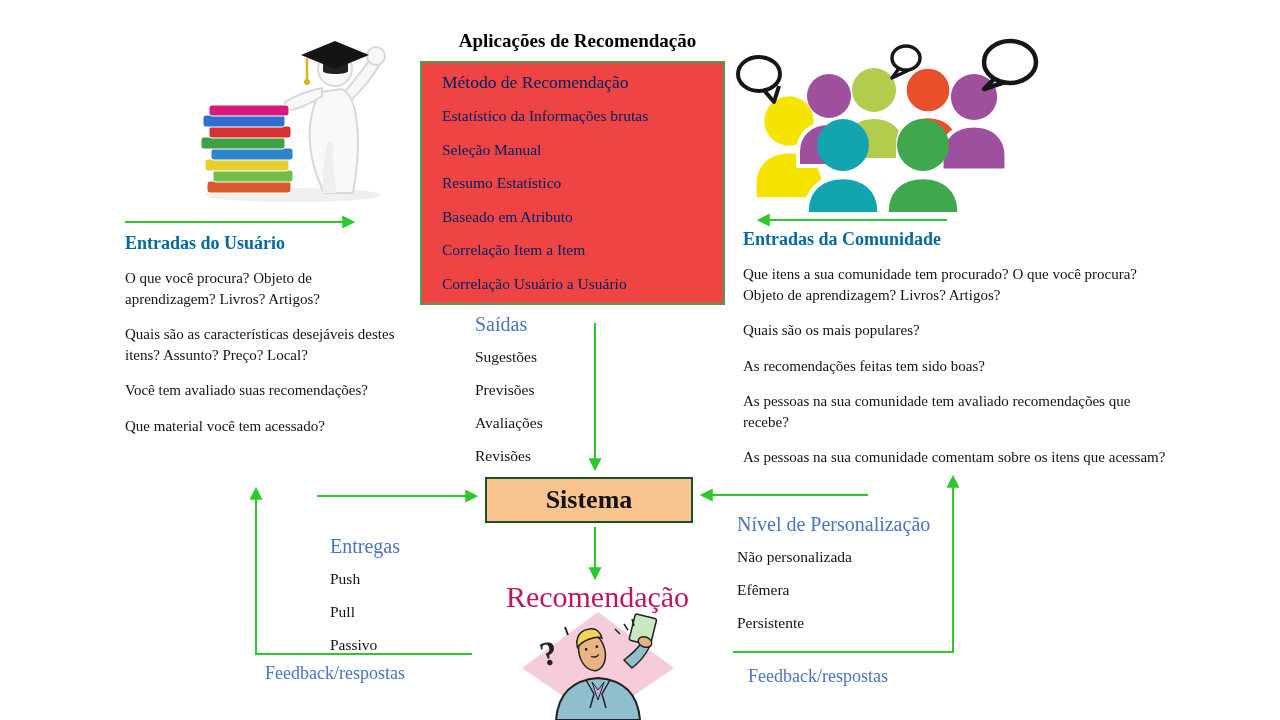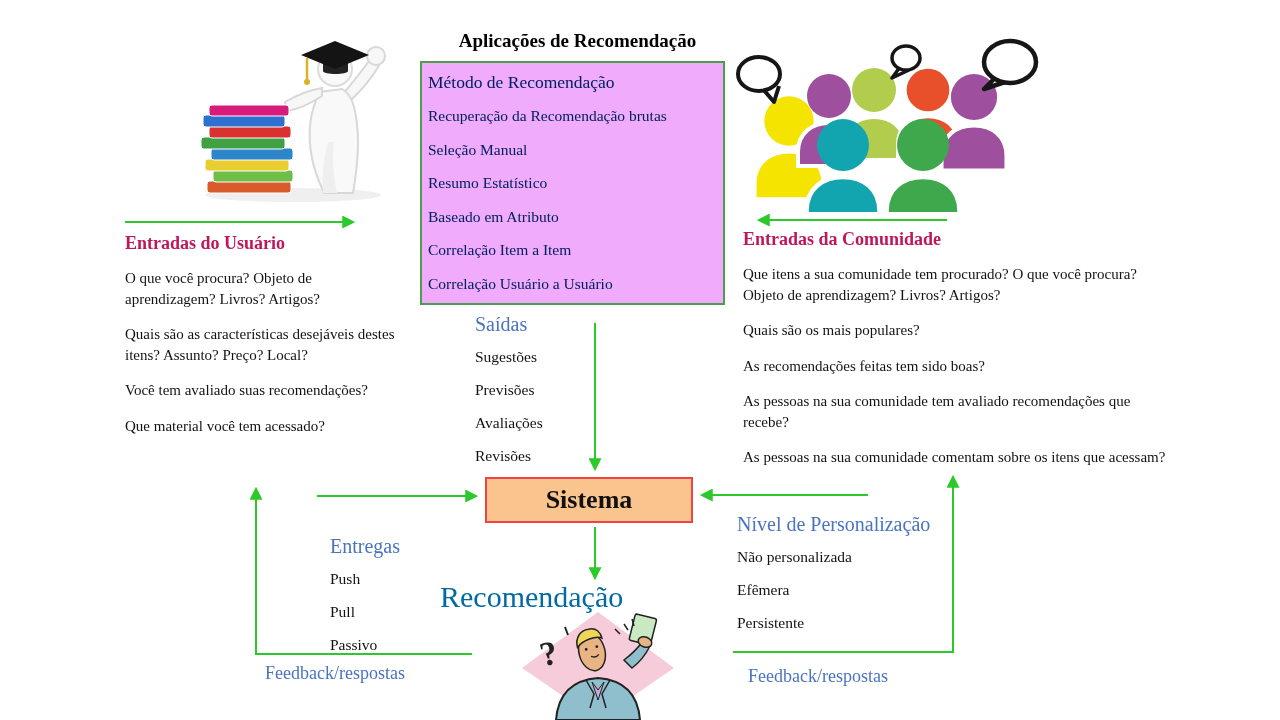--- a/index.html
+++ b/index.html
@@ -3,38 +3,38 @@
 <meta charset="utf-8">
 <style>
   html,body { margin:0; padding:0; background:#fff; }
   .stage {
     position:relative; width:1280px; height:720px; background:#ffffff;
     font-family:"Liberation Serif", serif; color:#111; overflow:hidden;
   }
   .abs { position:absolute; }
   .main-title { font-weight:bold; font-size:19px; color:#000; text-align:center; }
   .method-box {
-    background:#f0abfc; border:2px solid #4E9C50; box-sizing:border-box;
-    padding:9px 10px 0 6px;
+    background:#ef4444; border:2px solid #4E9C50; box-sizing:border-box;
+    padding:9px 10px 0 20px;
   }
   .method-title { font-size:17.5px; color:#002060; margin:0 0 13px 0; }
   .method-item  { font-size:15.5px; color:#002060; margin:0 0 13.5px 0; line-height:20px; }
-  .h-bold-blue { font-size:18px; font-weight:bold; color:#be185d; margin:0 0 14px 0; }
+  .h-bold-blue { font-size:18px; font-weight:bold; color:#0369a1; margin:0 0 14px 0; }
   .h-light-blue { font-size:20px; color:#4A73C0; margin:0 0 11px 0; }
   .para { font-size:15px; line-height:20.5px; margin:0 0 15px 0; white-space:pre-line; color:#131313; }
   .list-item { font-size:15.5px; line-height:20px; margin:0 0 13px 0; color:#131313; }
   .system-box {
     left:485px; top:477px; width:208px; height:46px; background:#FAC48F;
-    border:2px solid #ef4444; box-sizing:border-box; display:flex;
+    border:2px solid #14532d; box-sizing:border-box; display:flex;
     align-items:center; justify-content:center;
     font-size:26px; font-weight:bold; color:#111;
   }
   .recommendation-label {
-    left:440px; top:580px; width:315px; text-align:left;
-    font-size:30px; color:#0369a1;
+    left:440px; top:580px; width:315px; text-align:center;
+    font-size:30px; color:#be185d;
   }
   .feedback-label { font-size:18px; color:#4A73C0; }
   svg { display:block; }
 </style>
 </head>
 <body>
 
 <div class="stage">
 
   <svg class="abs" style="left:0;top:0" width="1280" height="720" viewBox="0 0 1280 720">
@@ -108,21 +108,21 @@
         <path d="M264,44 L251,57 L272,50" stroke-width="4.5"></path>
         <ellipse cx="277" cy="30" rx="26" ry="21" stroke-width="4.5"></ellipse>
       </g>
     </svg>
   </div>
 
   <div class="abs main-title" style="left:430px; top:30px; width:295px;">Aplicações de Recomendação</div>
 
   <div class="abs method-box" style="left:420px; top:61px; width:305px; height:244px;">
     <p class="method-title">Método de Recomendação</p>
-    <p class="method-item">Recuperação da Recomendação brutas</p>
+    <p class="method-item">Estatístico da Informações brutas</p>
     <p class="method-item">Seleção Manual</p>
     <p class="method-item">Resumo Estatístico</p>
     <p class="method-item">Baseado em Atributo</p>
     <p class="method-item">Correlação Item a Item</p>
     <p class="method-item">Correlação Usuário a Usuário</p>
   </div>
 
   <div class="abs" style="left:125px; top:233px; width:360px;">
     <p class="h-bold-blue">Entradas do Usuário</p>
     <p class="para">O que você procura? Objeto de

